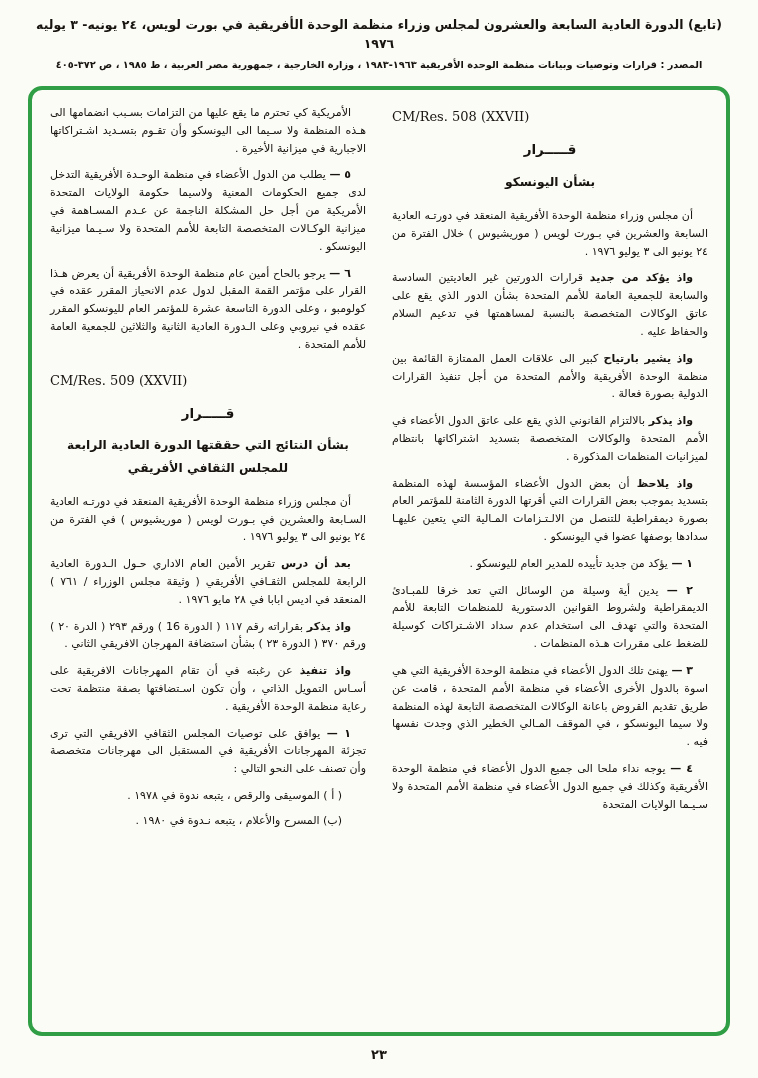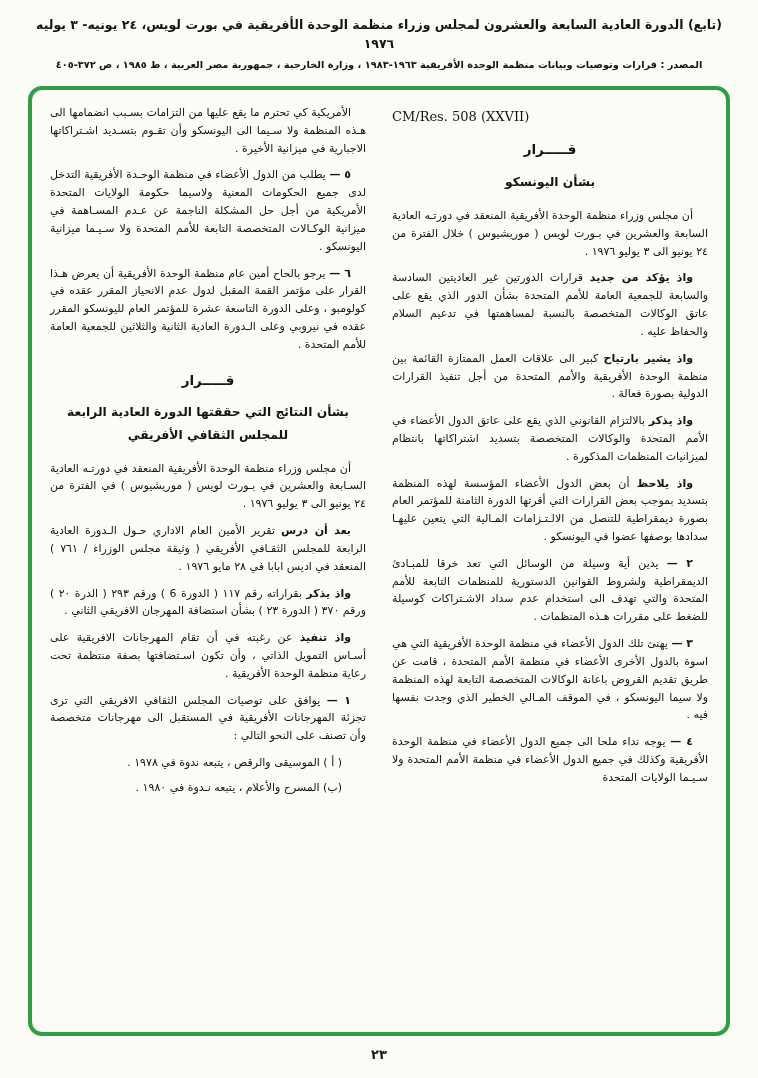--- a/index.html
+++ b/index.html
@@ -50,37 +50,39 @@
     <div class="col">
       <div class="doc-ref">CM/Res. 508 (XXVII)</div>
       <div class="res-title">قـــــرار</div>
       <div class="res-subtitle">بشأن اليونسكو</div>
 
       <p class="para"><b class="lead"></b><span>أن مجلس وزراء منظمة الوحدة الأفريقية المنعقد في دورتـه العادية السابعة والعشرين في بـورت لويس ( موريشيوس ) خلال الفترة من ٢٤ يونيو الى ٣ يوليو ١٩٧٦ .</span></p>
       <p class="para"><b class="lead">واذ يؤكد من جديد</b><span> قرارات الدورتين غير العاديتين السادسة والسابعة للجمعية العامة للأمم المتحدة بشأن الدور الذي يقع على عاتق الوكالات المتخصصة بالنسبة لمساهمتها في تدعيم السلام والحفاظ عليه .</span></p>
       <p class="para"><b class="lead">واذ يشير بارتياح</b><span> كبير الى علاقات العمل الممتازة القائمة بين منظمة الوحدة الأفريقية والأمم المتحدة من أجل تنفيذ القرارات الدولية بصورة فعالة .</span></p>
       <p class="para"><b class="lead">واذ يذكر</b><span> بالالتزام القانوني الذي يقع على عاتق الدول الأعضاء في الأمم المتحدة والوكالات المتخصصة بتسديد اشتراكاتها بانتظام لميزانيات المنظمات المذكورة .</span></p>
       <p class="para"><b class="lead">واذ يلاحظ</b><span> أن بعض الدول الأعضاء المؤسسة لهذه المنظمة بتسديد بموجب بعض القرارات التي أقرتها الدورة الثامنة للمؤتمر العام بصورة ديمقراطية للتنصل من الالـتـزامات المـالية التي يتعين عليهـا سدادها بوصفها عضوا في اليونسكو .</span></p>
+      <p class="para"><b class="lead">١ —</b><span> يؤكد من جديد تأييده للمدير العام لليونسكو .</span></p>
       <p class="para"><b class="lead">٢ —</b><span> يدين أية وسيلة من الوسائل التي تعد خرقا للمبـادئ الديمقراطية ولشروط القوانين الدستورية للمنظمات التابعة للأمم المتحدة والتي تهدف الى استخدام عدم سداد الاشـتراكات كوسيلة للضغط على مقررات هـذه المنظمات .</span></p>
       <p class="para"><b class="lead">٣ —</b><span> يهنئ تلك الدول الأعضاء في منظمة الوحدة الأفريقية التي هي اسوة بالدول الأخرى الأعضاء في منظمة الأمم المتحدة ، قامت عن طريق تقديم القروض باعانة الوكالات المتخصصة التابعة لهذه المنظمة ولا سيما اليونسكو ، في الموقف المـالي الخطير الذي وجدت نفسها فيه .</span></p>
       <p class="para"><b class="lead">٤ —</b><span> يوجه نداء ملحا الى جميع الدول الأعضاء في منظمة الوحدة الأفريقية وكذلك في جميع الدول الأعضاء في منظمة الأمم المتحدة ولا سـيـما الولايات المتحدة</span></p>
     </div>
 
     <div class="col">
       <p class="para"><b class="lead"></b><span>الأمريكية كي تحترم ما يقع عليها من التزامات بسـبب انضمامها الى هـذه المنظمة ولا سـيما الى اليونسكو وأن تقـوم بتسـديد اشـتراكاتها الاجبارية في ميزانية الأخيرة .</span></p>
       <p class="para"><b class="lead">٥ —</b><span> يطلب من الدول الأعضاء في منظمة الوحـدة الأفريقية التدخل لدى جميع الحكومات المعنية ولاسيما حكومة الولايات المتحدة الأمريكية من أجل حل المشكلة الناجمة عن عـدم المسـاهمة في ميزانية الوكـالات المتخصصة التابعة للأمم المتحدة ولا سـيـما ميزانية اليونسكو .</span></p>
       <p class="para"><b class="lead">٦ —</b><span> يرجو بالحاح أمين عام منظمة الوحدة الأفريقية أن يعرض هـذا القرار على مؤتمر القمة المقبل لدول عدم الانحياز المقرر عقده في كولومبو ، وعلى الدورة التاسعة عشرة للمؤتمر العام لليونسكو المقرر عقده في نيروبي وعلى الـدورة العادية الثانية والثلاثين للجمعية العامة للأمم المتحدة .</span></p>
 
       <div class="res509-block">
+        <div class="doc-ref">CM/Res. 509 (XXVII)</div>
         <div class="res-title">قـــــرار</div>
         <div class="res-subtitle">بشأن النتائج التي حققتها الدورة العادية الرابعة للمجلس الثقافي الأفريقي</div>
 
         <p class="para"><b class="lead"></b><span>أن مجلس وزراء منظمة الوحدة الأفريقية المنعقد في دورتـه العادية السـابعة والعشرين في بـورت لويس ( موريشيوس ) في الفترة من ٢٤ يونيو الى ٣ يوليو ١٩٧٦ .</span></p>
         <p class="para"><b class="lead">بعد أن درس</b><span> تقرير الأمين العام الاداري حـول الـدورة العادية الرابعة للمجلس الثقـافي الأفريقي ( وثيقة مجلس الوزراء / ٧٦١ ) المنعقد في اديس ابابا في ٢٨ مايو ١٩٧٦ .</span></p>
-        <p class="para"><b class="lead">واذ يذكر</b><span> بقراراته رقم ١١٧ ( الدورة 6 ) ورقم ٢٩٣ ( الدرة ٢٠ ) ورقم ٣٧٠ ( الدورة ٢٣ ) بشأن استضافة المهرجان الافريقي الثاني .</span></p>
+        <p class="para"><b class="lead">واذ يذكر</b><span> بقراراته رقم ١١٧ ( الدورة 16 ) ورقم ٢٩٣ ( الدرة ٢٠ ) ورقم ٣٧٠ ( الدورة ٢٣ ) بشأن استضافة المهرجان الافريقي الثاني .</span></p>
         <p class="para"><b class="lead">واذ تنفيذ</b><span> عن رغبته في أن تقام المهرجانات الافريقية على أسـاس التمويل الذاتي ، وأن تكون اسـتضافتها بصفة منتظمة تحت رعاية منظمة الوحدة الأفريقية .</span></p>
         <p class="para"><b class="lead">١ —</b><span> يوافق على توصيات المجلس الثقافي الافريقي التي ترى تجزئة المهرجانات الأفريقية في المستقبل الى مهرجانات متخصصة وأن تصنف على النحو التالي :</span></p>
         <p class="para sub-item"><b class="lead"></b><span>( أ ) الموسيقى والرقص ، يتبعه ندوة في ١٩٧٨ .</span></p>
         <p class="para sub-item"><b class="lead"></b><span>(ب) المسرح والأعلام ، يتبعه نـدوة في ١٩٨٠ .</span></p>
       </div>
     </div>
 
   </div>
 </div>
 

